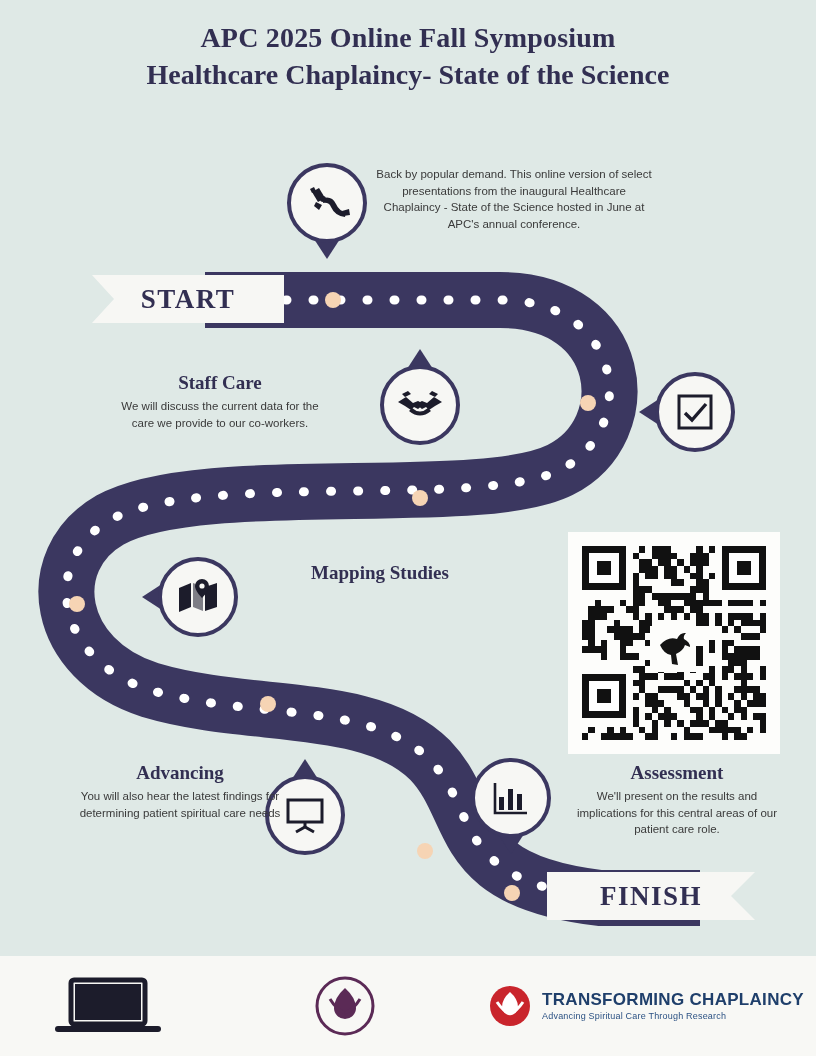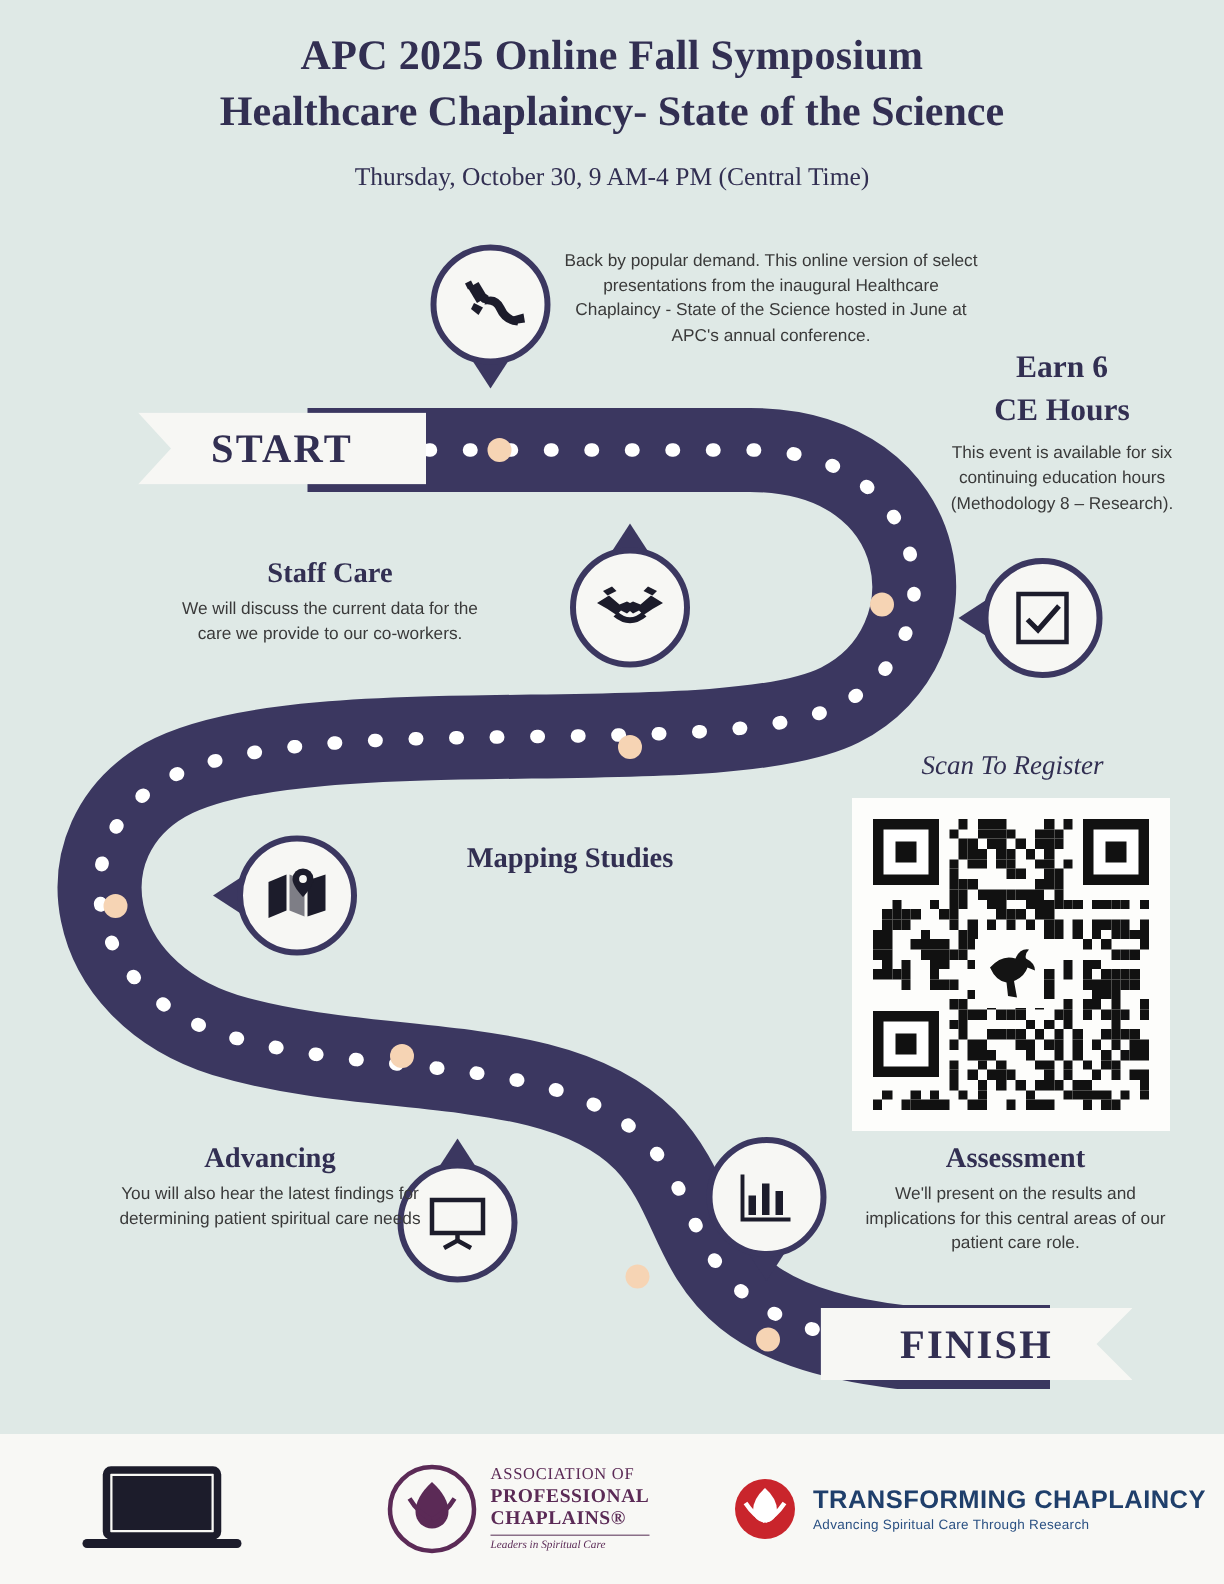--- a/index.html
+++ b/index.html
@@ -225,21 +225,20 @@
 </head>
 <body>
 
 <div class="page">
 
   <div class="header">
     <div class="title-1">APC 2025 Online Fall Symposium</div>
     <div class="title-2">
       <span class="plain">Healthcare Chaplaincy- </span><span class="accent">State of the Science</span>
     </div>
-    <div class="subtitle">Thursday, October 30, 9 AM-4 PM (Central Time)</div>
   </div>
 
   <svg class="road-layer" viewBox="0 0 816 1056" width="816" height="1056" aria-hidden="true">
 
     <path d="M 205,300 L 500,300
              C 625,300 640,430 560,470
              C 480,510 200,470 110,520
              C 40,560 55,660 150,690
              C 250,720 370,700 430,760
              C 480,812 450,880 600,898
@@ -290,25 +289,20 @@
 
   <div class="pin tail-left" style="left:655px; top:372px;">
     <div class="tail"></div>
     <div class="bubble">
       <svg width="40" height="40" viewBox="0 0 40 40">
         <rect x="4" y="4" width="32" height="32" fill="none" stroke="#1c1c2b" stroke-width="3"></rect>
         <path d="M10,21 l7,7 14,-16" fill="none" stroke="#1c1c2b" stroke-width="3.4"></path>
       </svg>
     </div>
   </div>
-  <div class="block center" style="left:608px; top:232px; width:200px;">
-    <div class="h" style="font-size:21px; line-height:1.2;">Earn 6</div>
-    <div class="h" style="font-size:21px; line-height:1.2; margin-bottom:8px;">CE Hours</div>
-    <div class="p" style="padding:0 8px;">This event is available for six continuing education hours (Methodology 8 – Research).</div>
-  </div>
 
   <div class="pin tail-up" style="left:380px; top:365px;">
     <div class="tail"></div>
     <div class="bubble">
       <svg width="48" height="34" viewBox="0 0 48 34">
         <g fill="#1c1c2b">
           <path d="M2,14 l8,-5 7,6 5,-2 6,3 -6,5 -4,-2 -3,3 -6,-4 z"></path>
           <path d="M46,14 l-8,-5 -7,6 -5,-2 -6,3 6,5 4,-2 3,3 6,-4 z"></path>
           <path d="M16,20 q8,7 16,0 l3,3 q-11,9 -22,0 z"></path>
           <path d="M6,6 l6,-3 3,3 -6,3 z"></path>
@@ -370,21 +364,20 @@
           <path d="M4,4 v30 h32"></path>
         </g>
       </svg>
     </div>
   </div>
   <div class="block center" style="left:562px; top:762px; width:230px;">
     <div class="h">Assessment</div>
     <div class="p" style="padding:0 10px;">We'll present on the results and implications for this central areas of our patient care role.</div>
   </div>
 
-  <div class="scan-label">Scan To Register</div>
   <div class="qr-card">
     <div class="qr-inner">
       <div class="qr-grid" id="qr-grid">
           <i style="background: transparent;"></i>
           <i style="background: transparent;"></i>
           <i style="background: transparent;"></i>
           <i style="background: transparent;"></i>
           <i style="background: transparent;"></i>
           <i style="background: transparent;"></i>
           <i style="background: transparent;"></i>
@@ -1243,26 +1236,20 @@
       </svg>
     </div>
 
     <div class="footer-cell f2">
       <svg width="62" height="62" viewBox="0 0 62 62">
         <circle cx="31" cy="31" r="28" fill="none" stroke="#5b2a56" stroke-width="3"></circle>
         <path d="M31,13 q-11,10 -11,20 a11,11 0 0 0 22,0 q0,-10 -11,-20 z" fill="#5b2a56"></path>
         <path d="M16,24 q6,10 15,14" fill="none" stroke="#5b2a56" stroke-width="3"></path>
         <path d="M46,24 q-6,10 -15,14" fill="none" stroke="#5b2a56" stroke-width="3"></path>
       </svg>
-      <div class="apc-text" style="margin-left:8px;">
-        <div class="l1">ASSOCIATION OF</div>
-        <div class="l2">PROFESSIONAL</div>
-        <div class="l3">CHAPLAINS®</div>
-        <div class="l4">Leaders in Spiritual Care</div>
-      </div>
     </div>
 
     <div class="footer-cell f3">
       <svg width="46" height="46" viewBox="0 0 46 46">
         <circle cx="23" cy="23" r="20" fill="#c9252c"></circle>
         <path d="M23,9 q-8,7 -8,15 a8,8 0 0 0 16,0 q0,-8 -8,-15 z" fill="#fff"></path>
         <path d="M10,19 q6,9 13,12" fill="none" stroke="#fff" stroke-width="3"></path>
         <path d="M36,19 q-6,9 -13,12" fill="none" stroke="#fff" stroke-width="3"></path>
       </svg>
       <div class="tc-text" style="margin-left:9px;">

